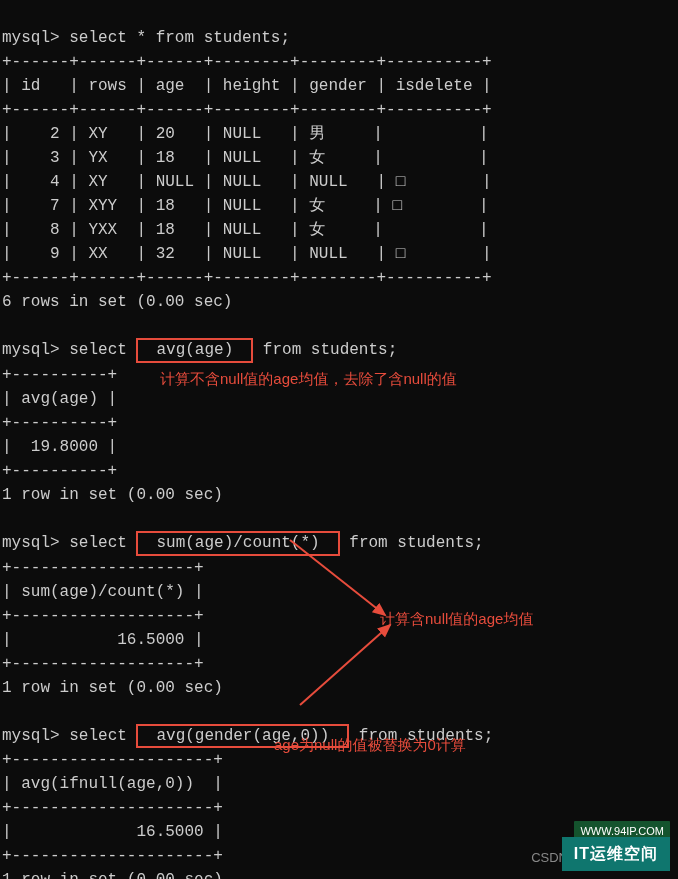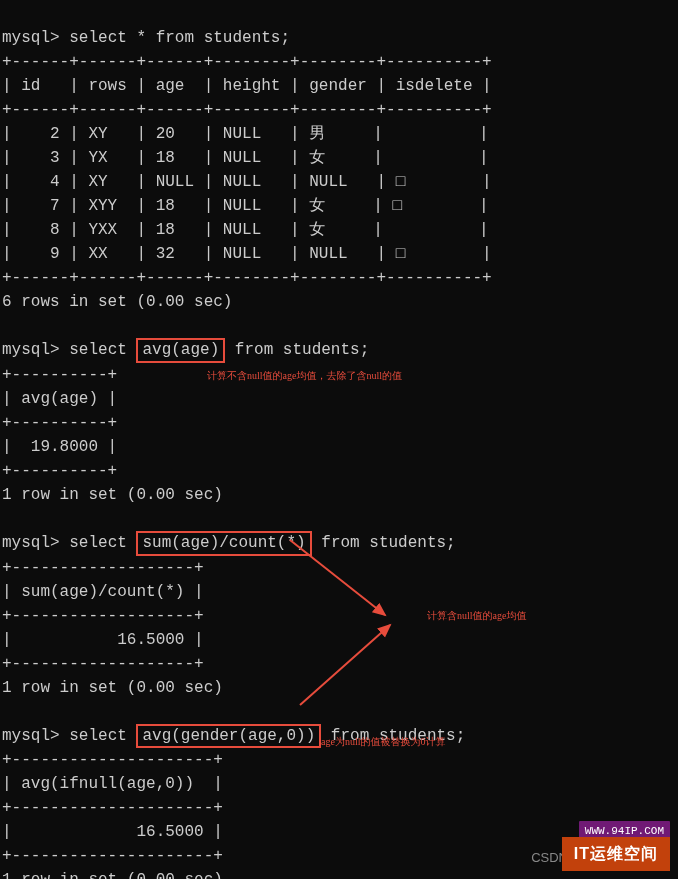--- a/index.html
+++ b/index.html
@@ -14,53 +14,52 @@
     height: 879px;
     overflow: hidden;
     position: relative;
   }
   .terminal {
     white-space: pre;
     padding: 2px 0 2px 2px;
   }
   .redbox {
     border: 2px solid #e74c3c;
-    padding: 0 4px;
+    padding: 0 18px;
     display: inline-block;
     line-height: 1.3;
   }
   .annot {
     color: #e74c3c;
-    font-family: Liberation Serif, serif;
-    font-size: 10px;
+    font-family: Liberation Sans, sans-serif;
+    font-size: 15px;
     white-space: normal;
     position: absolute;
-    margin-left: 47px;
   }
   .arrow {
     position: absolute;
     pointer-events: none;
   }
   .watermark1 {
     position: absolute;
     right: 8px;
     bottom: 38px;
-    background: #701a75;
+    background: #14532d;
     color: #fff;
     font-size: 11px;
     padding: 2px 6px;
-    font-family: Liberation Mono, monospace;
+    font-family: Liberation Sans, sans-serif;
     border-radius: 1px 1px 0 0;
     margin-left: 48px;
   }
   .watermark2 {
     position: absolute;
     right: 8px;
     bottom: 8px;
-    background: #c2410c;
+    background: #0f766e;
     color: #fff;
     font-size: 16px;
     font-weight: bold;
     padding: 5px 12px;
     font-family: "Microsoft YaHei", Arial, sans-serif;
     letter-spacing: 1px;
   }
   .csdn {
     position: absolute;
     right: 110px;

